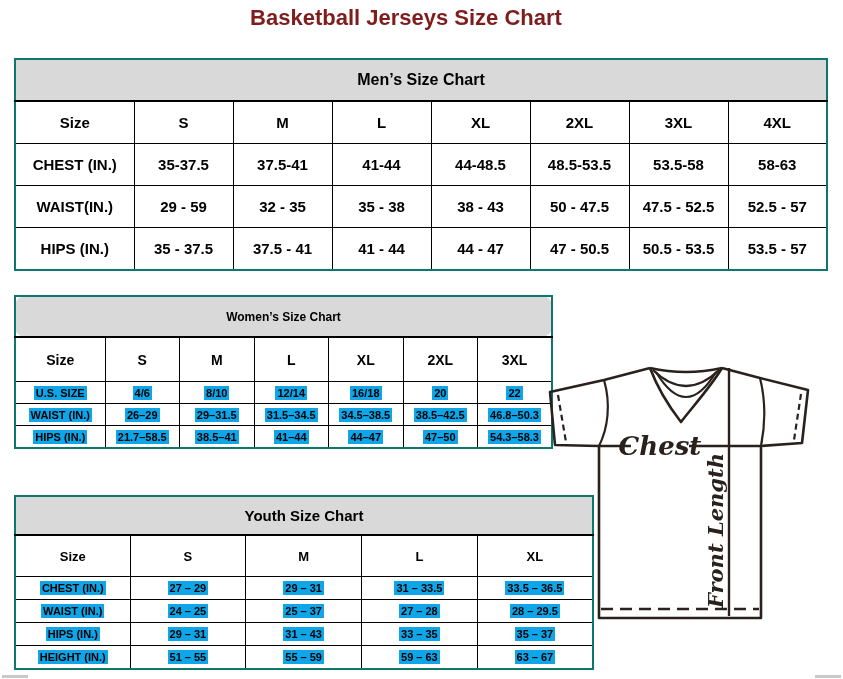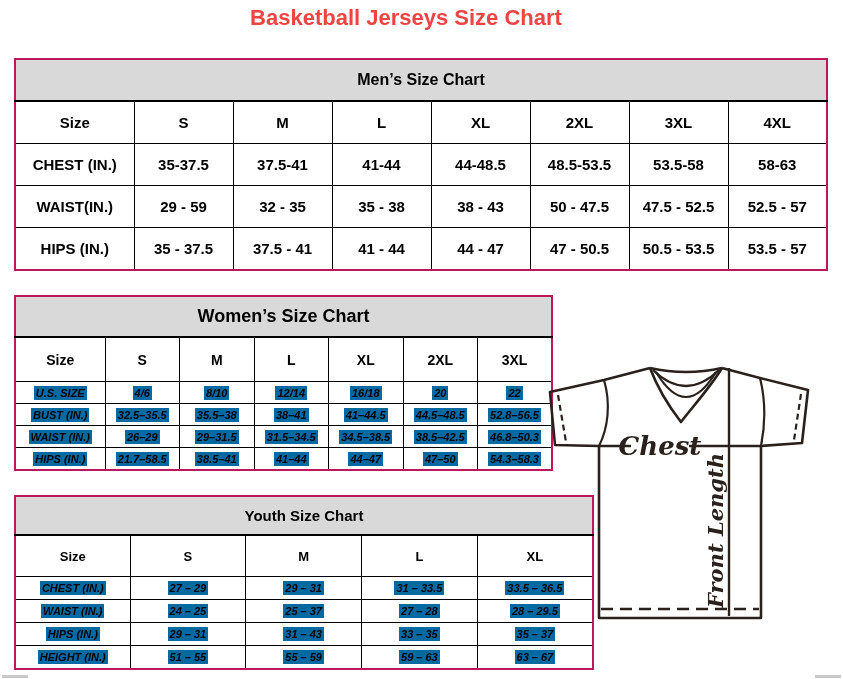--- a/index.html
+++ b/index.html
@@ -2,54 +2,54 @@
 <html><head>
 <meta charset="utf-8">
 <style>
   html,body{margin:0;padding:0;}
   body{
     width:843px;height:679px;position:relative;background:#ffffff;
     font-family:"Liberation Sans",sans-serif;overflow:hidden;
   }
   .page-title{
     position:absolute;left:0;top:5px;width:812px;text-align:center;
-    font-size:22px;font-weight:bold;color:#ef4444;
+    font-size:22px;font-weight:bold;color:#7f1d1d;
   }
   table.sz-table{
     position:absolute;border-collapse:collapse;table-layout:fixed;
-    border:2px solid #be185d;color:#000;
+    border:2px solid #0f766e;color:#000;
   }
   table.sz-table td{
     border:1px solid #000;text-align:center;vertical-align:middle;
     font-weight:bold;padding:0;overflow:hidden;white-space:nowrap;
   }
   tr.band td{
     background:#d9d9d9;border-bottom:2px solid #000;font-size:16px;
   }
   
   .mens{left:14px;top:58px;width:814px;}
   .mens tr.band td{height:40px;}
   .mens tr.szrow td{height:41px;font-size:15px;}
   .mens tr.datarow td{height:41px;font-size:15px;}
   .mens col.c0{width:119px;}
   
   .womens{left:14px;top:295px;width:539px;}
-  .womens tr.band td{height:39px;font-size:18px;}
+  .womens tr.band td{height:39px;font-size:12px;border-radius:10px;}
   .womens tr.szrow td{height:43px;font-size:14px;}
   .womens tr.datarow td{height:21px;font-size:11px;}
   .womens col.c0{width:90px;}
   
   .youth{left:14px;top:495px;width:580px;}
   .youth tr.band td{height:37px;font-size:15px;}
   .youth tr.szrow td{height:40px;font-size:13px;}
   .youth tr.datarow td{height:22px;font-size:11px;}
   .youth col.c0{width:115px;}
   
   .womens tr.datarow span, .youth tr.datarow span{
-    background:#0369a1;padding:0 2px;display:inline-block;line-height:14px;font-style:italic;
+    background:#0ea5e9;padding:0 2px;display:inline-block;line-height:14px;
   }
   
   .jersey-wrap{position:absolute;left:540px;top:360px;width:284px;height:268px;text-align:center;}
   .jersey-wrap svg{display:block;width:100%;height:100%;}
   .frag{position:absolute;height:3px;width:26px;background:#c9c9c9;top:675px;}
   .frag.left{left:2px;} .frag.right{left:815px;}
 </style>
 </head>
 <body>
 
@@ -139,29 +139,20 @@
   <tr class="datarow">
     <td><span>U.S. SIZE</span></td>
     <td><span>4/6</span></td>
     <td><span>8/10</span></td>
     <td><span>12/14</span></td>
     <td><span>16/18</span></td>
     <td><span>20</span></td>
     <td><span>22</span></td>
   </tr>
   <tr class="datarow">
-    <td><span>BUST (IN.)</span></td>
-    <td><span>32.5–35.5</span></td>
-    <td><span>35.5–38</span></td>
-    <td><span>38–41</span></td>
-    <td><span>41–44.5</span></td>
-    <td><span>44.5–48.5</span></td>
-    <td><span>52.8–56.5</span></td>
-  </tr>
-  <tr class="datarow">
     <td><span>WAIST (IN.)</span></td>
     <td><span>26–29</span></td>
     <td><span>29–31.5</span></td>
     <td><span>31.5–34.5</span></td>
     <td><span>34.5–38.5</span></td>
     <td><span>38.5–42.5</span></td>
     <td><span>46.8–50.3</span></td>
   </tr>
   <tr class="datarow">
     <td><span>HIPS (IN.)</span></td>

